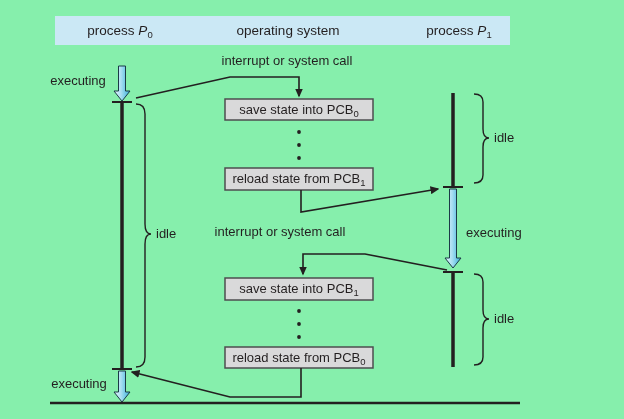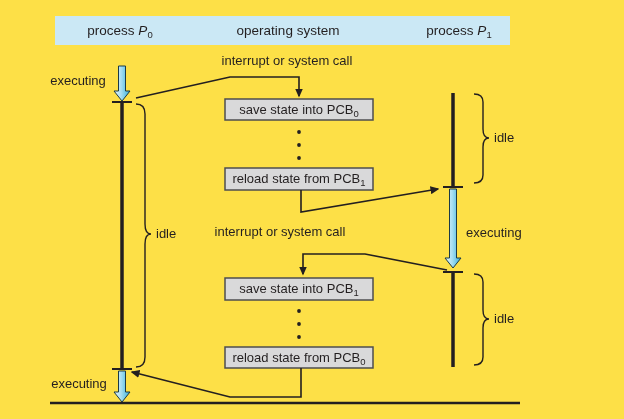--- a/index.html
+++ b/index.html
@@ -1,19 +1,19 @@
 <!DOCTYPE html>
 <html><head>
 <meta charset="utf-8">
 <style>
   html,body{margin:0;padding:0;background:#ffffff;}
   #stage{
     position:relative;
     width:624px;height:419px;
-    background:#fde047;
+    background:#86efac;
     font-family:"Liberation Sans", sans-serif;
     overflow:hidden;
   }
   svg{display:block;}
   text{fill:#231f20;}
   .lbl{font-size:13px;}
   .hdr{font-size:13.5px;}
   .boxlbl{font-size:13px;}
   .sub{font-size:9.5px;}
 </style>

